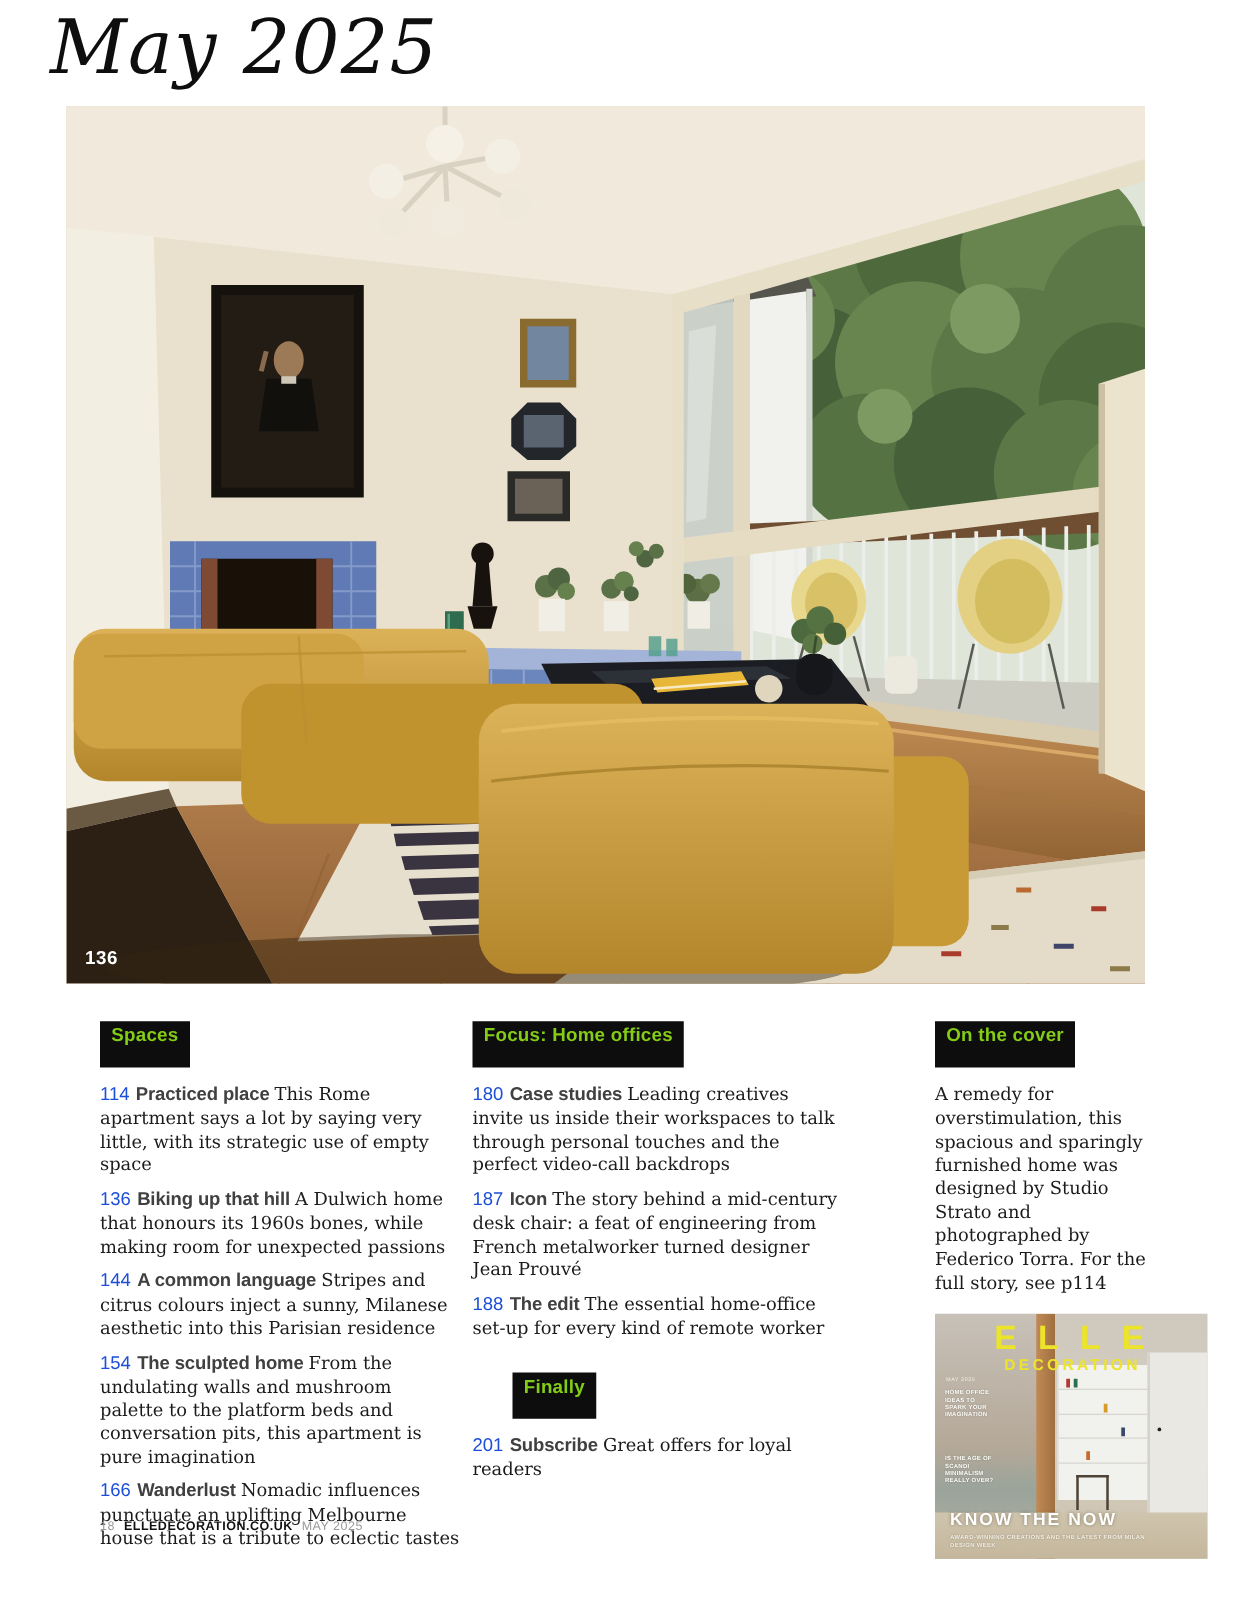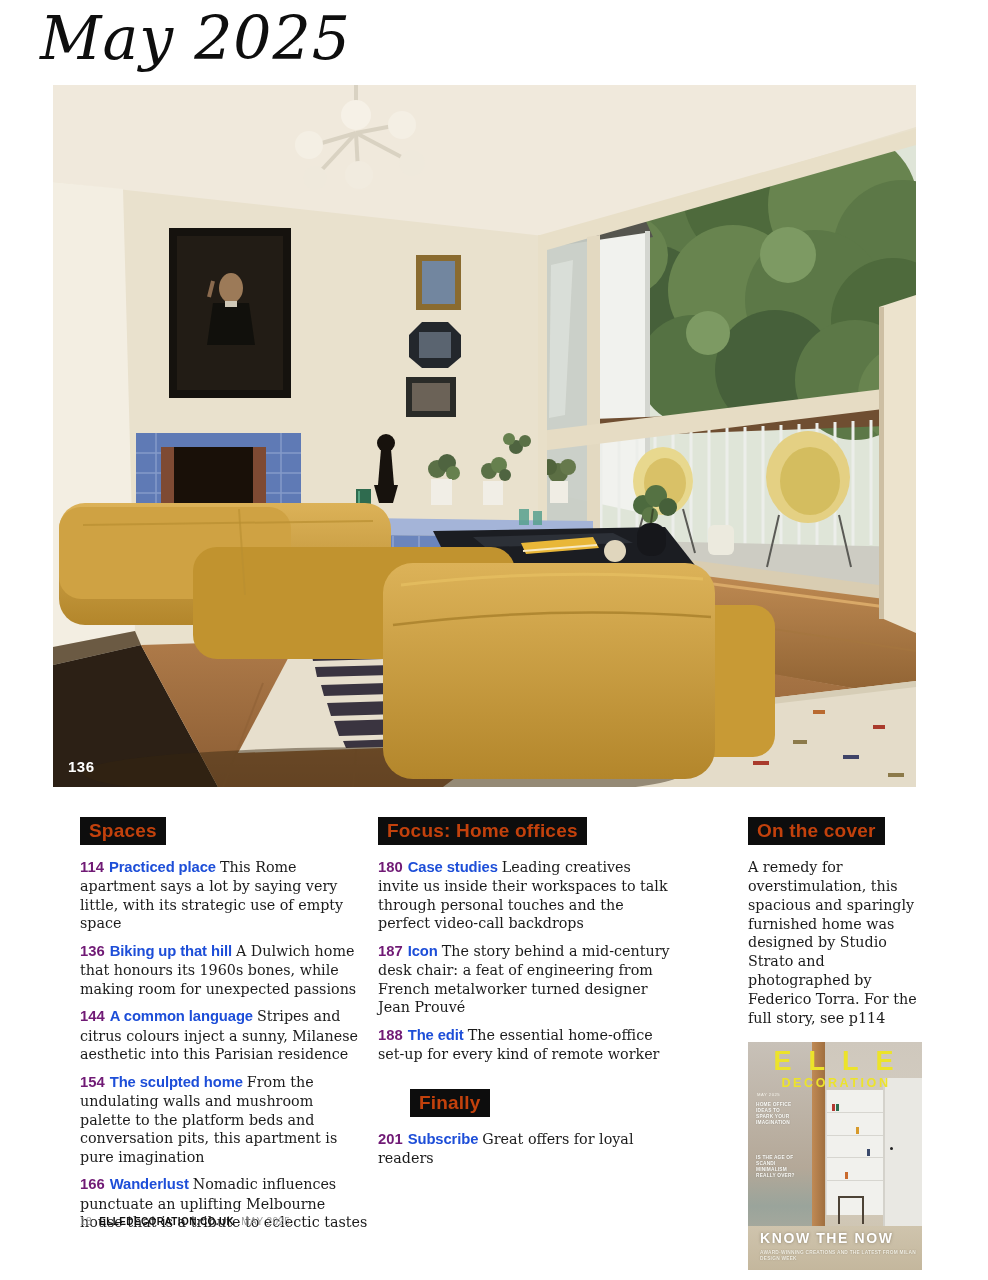--- a/index.html
+++ b/index.html
@@ -17,35 +17,35 @@
     font-weight:700;font-size:15px;letter-spacing:.5px;}
   
   .credit{position:absolute;left:899px;top:1082px;height:118px;
     writing-mode:vertical-rl;transform:rotate(180deg);
     font-size:7.5px;color:#a9a9a9;letter-spacing:.6px;white-space:nowrap;}
   
   .col{position:absolute;top:817px;}
   .col1{left:80px;width:288px;}
   .col2{left:378px;width:292px;}
   .col3{left:748px;width:176px;}
-  .chip{display:inline-block;background:#0d0d0d;color:#c2410c;font-weight:700;
-    font-size:19px;line-height:1;padding:4px 9px 5px;letter-spacing:.2px;
+  .chip{display:inline-block;background:#0d0d0d;color:#84cc16;font-weight:700;
+    font-size:15px;line-height:1;padding:4px 9px 18px;letter-spacing:.2px;
     margin:0 0 13px;}
   .entry{font-family:"DejaVu Serif",serif;font-size:14.3px;line-height:1.3;
     color:#1b1b1b;margin:0 0 9px;}
-  .entry .num{font-family:"Liberation Sans",sans-serif;font-weight:700;
-    font-size:14.8px;color:#701a75;margin-right:5px;}
+  .entry .num{font-family:"Liberation Sans",sans-serif;font-weight:400;
+    font-size:14.8px;color:#1d4ed8;margin-right:5px;}
   .entry .ttl{font-family:"Liberation Sans",sans-serif;font-weight:700;
-    font-size:14.8px;color:#1d4ed8;margin-right:4px;letter-spacing:-.1px;}
+    font-size:14.8px;color:#404040;margin-right:4px;letter-spacing:-.1px;}
   .chip-finally{margin-top:16px;margin-left:32px;}
   .cover-body{font-family:"DejaVu Serif",serif;font-size:14.3px;
     line-height:1.32;color:#1b1b1b;margin:0 0 14px;}
   
-  .cover-thumb{position:relative;width:174px;height:228px;overflow:hidden;
-    background:linear-gradient(180deg,#cfc8bd 0%,#d6cfc2 55%,#cabfa9 100%);}
+  .cover-thumb{position:relative;width:174px;height:196px;overflow:hidden;
+    background:linear-gradient(180deg,#cfc8bd 0%,#d6cfc2 55%,#cabfa9 100%);padding-left:44px;}
   .ct-blur{position:absolute;left:0;top:0;width:40%;height:100%;
     background:linear-gradient(180deg,#c8c1b8 0%,#b4a898 55%,#9aa49b 72%,#b9b0a0 100%);}
   .ct-pillar{position:absolute;left:37%;top:0;width:7%;height:100%;
     background:linear-gradient(90deg,#c08a55,#a06f3f);}
   .ct-shelf{position:absolute;left:45%;top:21%;width:33%;height:55%;
     background:#f1f1ed;border-left:1px solid #ddd;}
   .ct-shelf i{position:absolute;left:0;width:100%;height:1px;background:#d7d6d0;}
   .ct-spine{position:absolute;width:3px;height:7px;bottom:2px;}
   .ct-door{position:absolute;right:0;top:16%;width:21%;height:66%;
     background:#e9e8e3;border-left:2px solid #d4d2cb;}

